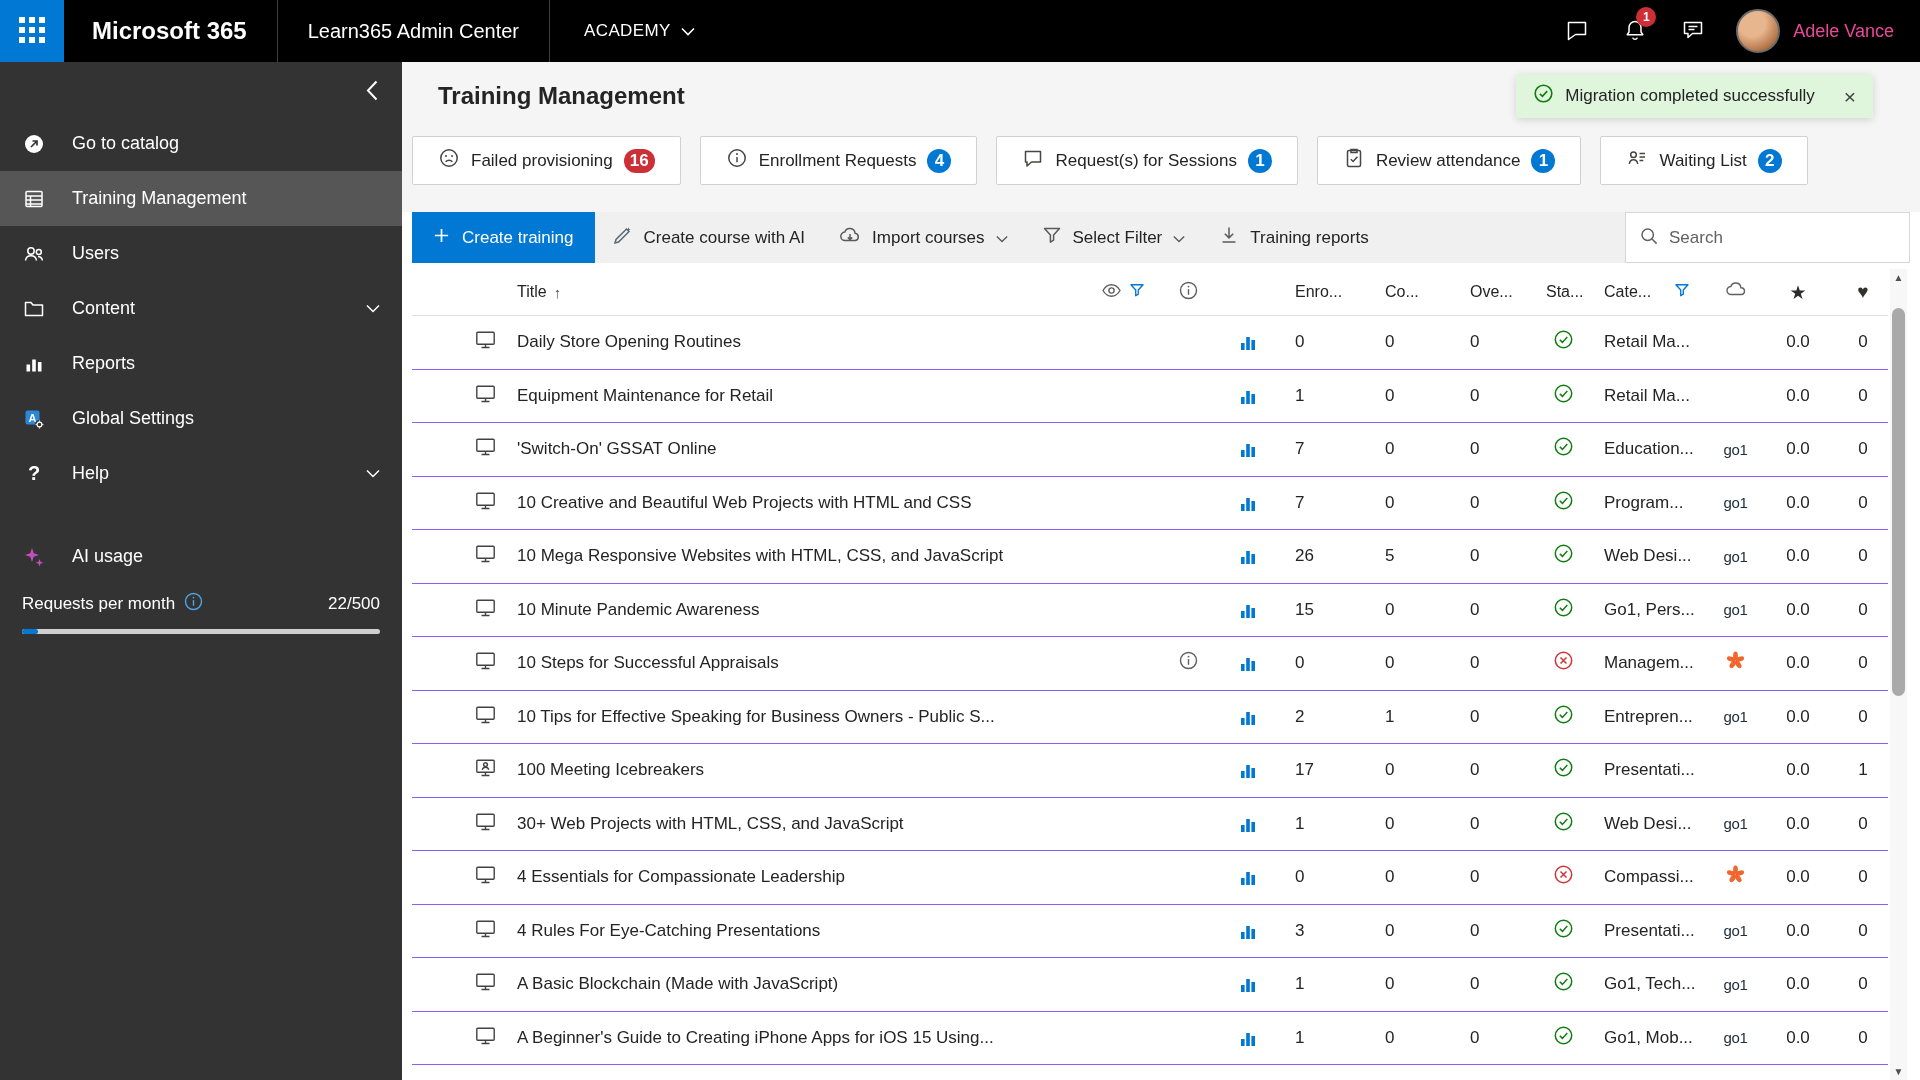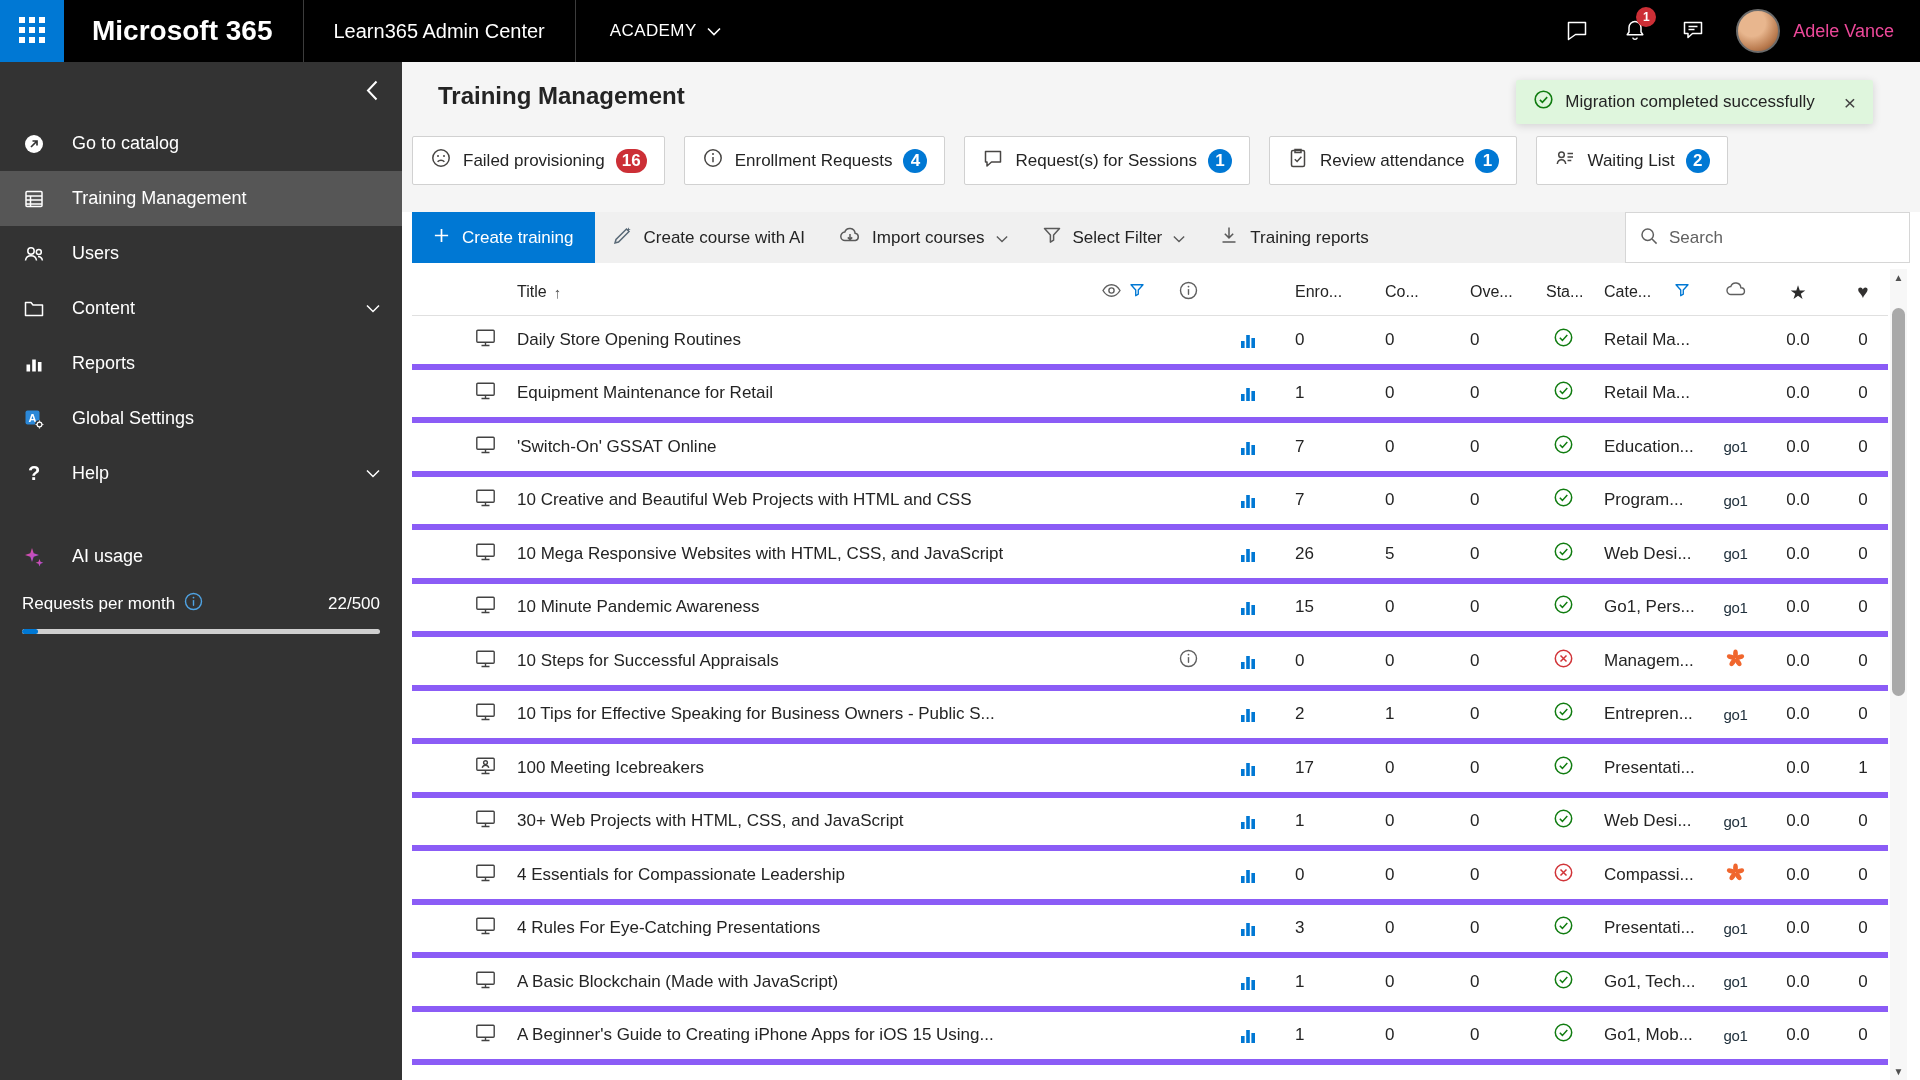--- a/index.html
+++ b/index.html
@@ -4,21 +4,21 @@
 <style>
   *{margin:0;padding:0;box-sizing:border-box}
   html,body{width:1920px;height:1080px;overflow:hidden}
   body{font-family:"Liberation Sans","DejaVu Sans",sans-serif;background:#fff;color:#242424}
   button{font-family:inherit;background:none;border:none;cursor:pointer;color:inherit}
   .app{display:flex;flex-direction:column;width:100%;height:100%}
 
   
   .topbar{height:62px;flex:0 0 62px;background:#000;display:flex;align-items:center;color:#fff}
   .waffle{width:64px;height:62px;background:#0078d4;display:flex;align-items:center;justify-content:center}
-  .tb-brand{font-size:28px;font-weight:700;margin:0 30px 0 28px;white-space:nowrap}
+  .tb-brand{font-size:24px;font-weight:700;margin:0 30px 0 28px;white-space:nowrap}
   .tb-sep{width:1px;height:62px;background:#3c3c3c}
   .tb-app{font-size:20px;font-weight:400;margin:0 30px;white-space:nowrap}
   .tb-academy{display:flex;align-items:center;gap:10px;font-size:17px;letter-spacing:.4px;margin-left:34px;color:#fff}
   .tb-spacer{flex:1}
   .tb-iconbtn{width:58px;height:62px;display:flex;align-items:center;justify-content:center;position:relative;color:#fff}
   .tb-badge{position:absolute;top:7px;right:8px;min-width:20px;height:20px;border-radius:10px;background:#cc2f36;color:#fff;font-size:12px;font-weight:700;display:flex;align-items:center;justify-content:center;padding:0 5px}
   .tb-account{display:flex;align-items:center;gap:13px;padding:0 26px 0 14px;color:#ec4899}
   .avatar{width:44px;height:44px;border-radius:50%;background:radial-gradient(circle at 35% 30%,#e8b68e 0 35%,#b97a4e 70%,#6e4328 100%);border:2px solid #6b6b6b}
   .tb-name{font-size:18px;white-space:nowrap}
 
@@ -37,39 +37,39 @@
   .ai-section{margin-top:28px}
   .req-row{display:flex;align-items:center;gap:9px;padding:0 22px;font-size:17px;margin-top:8px}
   .req-value{margin-left:auto;font-size:17px}
   .progress{margin:13px 22px 0;height:5px;background:#cfcfcf;border-radius:3px;overflow:hidden}
   .progress-fill{height:100%;background:#0078d4;border-radius:3px}
 
   
   .main{flex:1;min-width:0;display:flex;flex-direction:column;position:relative;background:#fff}
   .page-head{height:150px;flex:0 0 150px;background:#f5f5f5;padding-top:20px}
   .page-title{font-size:24px;font-weight:700;color:#242424;margin-left:36px}
-  .toast{position:absolute;top:18px;right:47px;height:44px;background:#dff6dd;display:flex;align-items:center;gap:11px;padding:0 17px;border-radius:2px;box-shadow:0 2px 8px rgba(0,0,0,.14);font-size:17px;color:#242424;z-index:5}
+  .toast{position:absolute;top:12px;right:47px;height:44px;background:#dff6dd;display:flex;align-items:center;gap:11px;padding:0 17px;border-radius:2px;box-shadow:0 2px 8px rgba(0,0,0,.14);font-size:17px;color:#242424;z-index:5}
   .toast-close{font-size:21px;color:#424242;margin-left:18px;line-height:1}
   .cards{display:flex;gap:19px;margin:26px 10px 0}
-  .card{height:49px;background:#fff;border:1px solid #d1d1d1;border-radius:2px;display:flex;align-items:center;gap:11px;padding:0 17px;font-size:17px;color:#242424;white-space:nowrap}
+  .card{height:49px;background:#fff;border:1px solid #d1d1d1;border-radius:2px;display:flex;align-items:center;gap:11px;padding:0 25px;font-size:17px;color:#242424;white-space:nowrap}
   .card-badge{min-width:24px;height:24px;border-radius:12px;color:#fff;font-size:17px;font-weight:700;display:flex;align-items:center;justify-content:center;padding:0 6px}
 
   .toolbar{display:flex;height:51px;flex:0 0 51px;margin:0 10px}
   .tools{flex:1;background:#f0f0f0;display:flex;align-items:center}
   .btn-primary{height:51px;background:#0078d4;color:#fff;font-size:17px;display:flex;align-items:center;gap:12px;padding:0 21px}
   .tool-btn{height:51px;font-size:17px;color:#242424;display:flex;align-items:center;gap:11px;padding:0 17px;white-space:nowrap}
   .search{width:285px;flex:0 0 285px;border:1px solid #d6d6d6;background:#fff;display:flex;align-items:center;gap:10px;padding:0 13px}
   .search input{border:none;outline:none;font-size:17px;flex:1;min-width:0;font-family:inherit;color:#242424;background:transparent}
   .search input::placeholder{color:#616161}
 
   
   .table{flex:1;min-height:0;overflow:hidden;margin:6px 0 0 10px;padding-right:32px}
   .trow{display:grid;grid-template-columns:105px 1fr 70px 60px 60px 90px 85px 85px 50px 125px 45px 80px 50px;align-items:center}
   .thead{height:47px;font-size:16px;color:#242424;border-bottom:1px solid #e0e0e0}
-  .tbody .trow{height:53.5px;border-bottom:6px solid #8b5cf6;font-size:17px}
+  .tbody .trow{height:53.5px;border-bottom:1px solid #8b5cf6;font-size:17px}
   .cell{display:flex;align-items:center;min-width:0;white-space:nowrap}
   .c1{padding-left:62px}
   .c2{overflow:hidden}
   .c3{justify-content:center;gap:7px}
   .c4,.c5,.c9,.c11{justify-content:center}
   .c6,.c7,.c8{padding-left:17px}
   .c9.th-sta{justify-content:flex-start;padding-left:8px;overflow:visible}
   .c10{padding-left:16px;gap:23px;overflow:hidden}
   .c12,.c13{justify-content:center}
   .sort-arrow{font-size:15px;color:#555;margin-left:7px}

